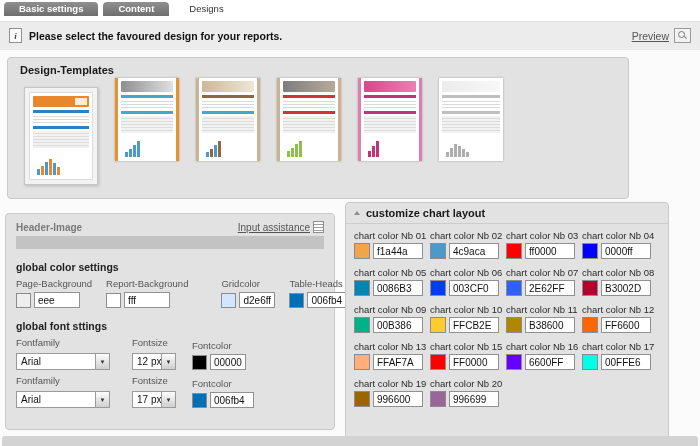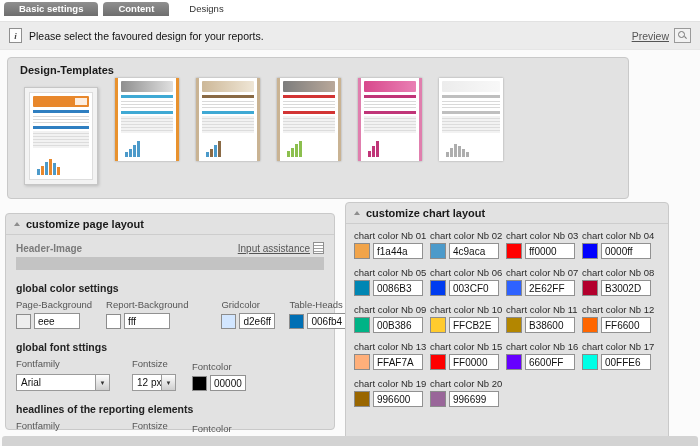--- a/index.html
+++ b/index.html
@@ -12,21 +12,21 @@
   .tab{display:inline-block;padding:0 15px;height:14px;line-height:14px;font-size:9.5px;font-weight:bold;
        color:#fff;background:linear-gradient(#909090,#6e6e6e);border-radius:4px 4px 0 0;margin-right:5px;cursor:pointer;}
   .tab.active{background:#ffffff;color:#333;font-weight:normal;}
 
   
   .infobar{position:absolute;left:0;top:21px;width:700px;height:29px;background:#ececec;
            border-top:1px solid #e2e2e2;border-bottom:1px solid #e6e6e6;display:flex;align-items:center;
            padding:0 9px;box-sizing:border-box;}
   .info-icon{display:inline-flex;align-items:center;justify-content:center;width:11px;height:13px;background:#fdfdfd;
              border:1px solid #8f8f8f;font:italic bold 9px "Liberation Serif",serif;color:#444;margin-right:7px;}
-  .info-text{font-size:10.5px;font-weight:normal;color:#111;}
+  .info-text{font-size:10.5px;font-weight:bold;color:#111;}
   .preview-wrap{margin-left:auto;display:flex;align-items:center;gap:5px;}
   .preview-link{font-size:10.5px;color:#555;text-decoration:underline;cursor:pointer;}
   .preview-icon{width:15px;height:13px;border:1px solid #9a9a9a;background:#f2f2f2;position:relative;cursor:pointer;}
   .preview-icon i{position:absolute;left:3px;top:2px;width:5px;height:5px;border:1px solid #777;border-radius:50%;}
   .preview-icon b{position:absolute;left:9px;top:8px;width:3px;height:1px;background:#777;transform:rotate(45deg);}
 
   
   .templates-panel{position:absolute;left:7px;top:57px;width:622px;height:142px;background:#e2e2e2;
                    border:1px solid #c9c9c9;border-radius:4px;box-sizing:border-box;}
   .panel-title{font-size:11px;font-weight:bold;color:#1a1a1a;padding:6px 0 0 12px;}
@@ -194,24 +194,20 @@
             <span style="height: 13px; background: rgb(174, 174, 174);"></span>
             <span style="height: 11px; background: rgb(174, 174, 174);"></span>
             <span style="height: 8px; background: rgb(174, 174, 174);"></span>
             <span style="height: 5px; background: rgb(174, 174, 174);"></span>
           </div>
         </div>
       </div>
   </div>
 
   <div class="panel" style="left:5px;top:213px;width:330px;height:217px;">
-    <div class="panel-head">
-      <span class="collapse-icon"></span>
-      <span class="panel-head-title">customize page layout</span>
-    </div>
     <div class="panel-body">
       <div class="hi-row">
         <span class="hi-label">Header-Image</span>
         <span class="ia-wrap">
           <a class="ia-link">Input assistance</a>
           <span class="ia-icon"></span>
         </span>
       </div>
       <div class="header-image-bar"></div>
 
@@ -265,21 +261,20 @@
         </div>
         <div class="fgroup">
           <div class="flabel">Fontcolor</div>
           <div class="swatch-input">
             <span class="swatch" style="background: rgb(0, 0, 0);"></span>
             <input class="hexfield" style="width: 36px;" value="000000">
           </div>
         </div>
       </div>
 
-      <div class="sec-title">headlines of the reporting elements</div>
       <div class="field-row">
         <div class="fgroup" style="margin-right:22px;">
           <div class="flabel">Fontfamily</div>
           <div class="select" style="width:94px;">
             <span class="select-val">Arial</span>
             <span class="select-btn">▼</span>
           </div>
         </div>
         <div class="fgroup" style="margin-right:16px;">
           <div class="flabel">Fontsize</div>

